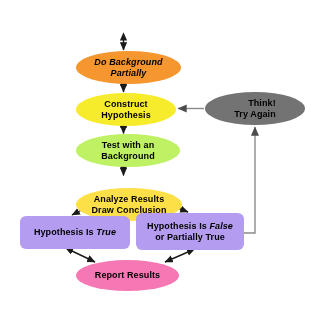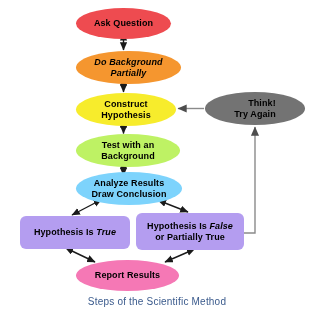--- a/index.html
+++ b/index.html
@@ -61,21 +61,21 @@
     color: #3a5a8c;
     font-weight: normal;
     letter-spacing: 0.2px;
     z-index: 3;
   }
   
   #node-ask-question      { left: 76px;  top: 8px;   width: 95px; height: 31px; background: #ee4b50; }
   #node-background        { left: 76px;  top: 51px;  width: 105px; height: 33px; background: #f5962f; font-style: italic; }
   #node-hypothesis        { left: 76px;  top: 93px;  width: 100px; height: 33px; background: #f7ec2c; }
   #node-test              { left: 76px;  top: 134px; width: 104px; height: 33px; background: #bef264; }
-  #node-analyze           { left: 76px;  top: 172px; width: 106px; height: 33px; background: #7dd3fc; }
+  #node-analyze           { left: 76px;  top: 188px; width: 106px; height: 33px; background: #fde047; }
   #node-think             { left: 205px; top: 92px;  width: 100px; height: 33px; background: #737373; text-align: right; }
   #node-true              { left: 20px;  top: 216px; width: 110px; height: 33px; background: #b49df0; }
   #node-false             { left: 136px; top: 213px; width: 108px; height: 37px; background: #b49df0; }
   #node-report            { left: 76px;  top: 260px; width: 103px; height: 31px; background: #f578b5; }
 </style>
 </head>
 <body>
 
 <div id="diagram-root">
 
@@ -106,23 +106,20 @@
 
     <line x1="72" y1="251" x2="95" y2="262" stroke="#1a1a1a" stroke-width="1.4" marker-start="url(#ah-black-start)" marker-end="url(#ah-black)"></line>
 
     <line x1="188" y1="252" x2="165" y2="262" stroke="#1a1a1a" stroke-width="1.4" marker-start="url(#ah-black-start)" marker-end="url(#ah-black)"></line>
 
     <path d="M244,233 L255,233 L255,127" fill="none" stroke="#8a8a8a" stroke-width="1.4" marker-end="url(#ah-gray)"></path>
 
     <line x1="204" y1="108.5" x2="178" y2="108.5" stroke="#8a8a8a" stroke-width="1.4" marker-end="url(#ah-gray)"></line>
   </svg>
 
-  <div id="node-ask-question" class="node ellipse">
-    <span class="label">Ask Question</span>
-  </div>
 
   <div id="node-background" class="node ellipse">
     <span class="label">
       <span>Do Background</span><br>
       <span>Partially</span>
     </span>
   </div>
 
   <div id="node-hypothesis" class="node ellipse">
     <span class="label">
@@ -162,15 +159,14 @@
     <span class="label">
       <span>Hypothesis Is </span><em>False</em><br>
       <span>or Partially True</span>
     </span>
   </div>
 
   <div id="node-report" class="node ellipse">
     <span class="label">Report Results</span>
   </div>
 
-  <div id="caption">Steps of the Scientific Method</div>
 
 </div>
 
 </body></html>

